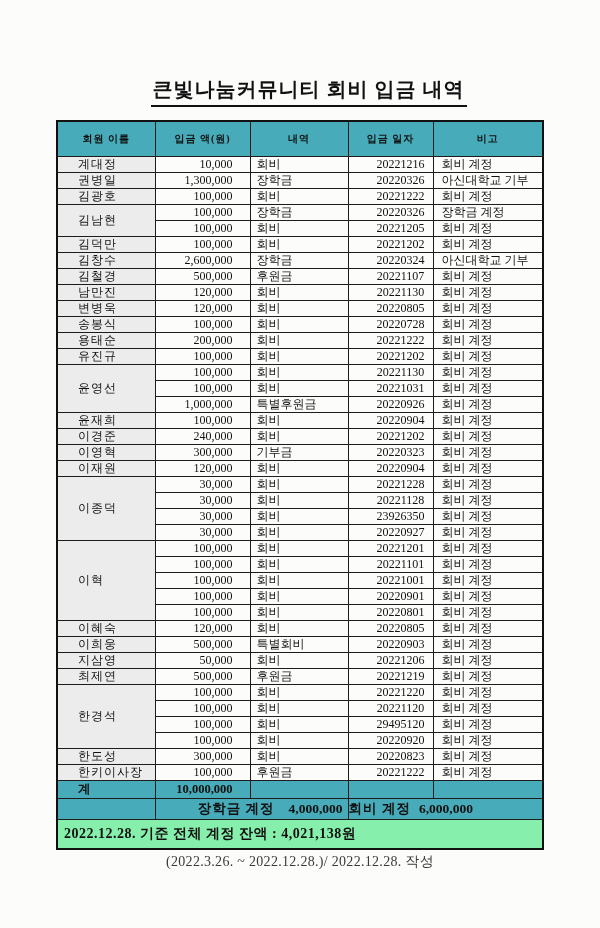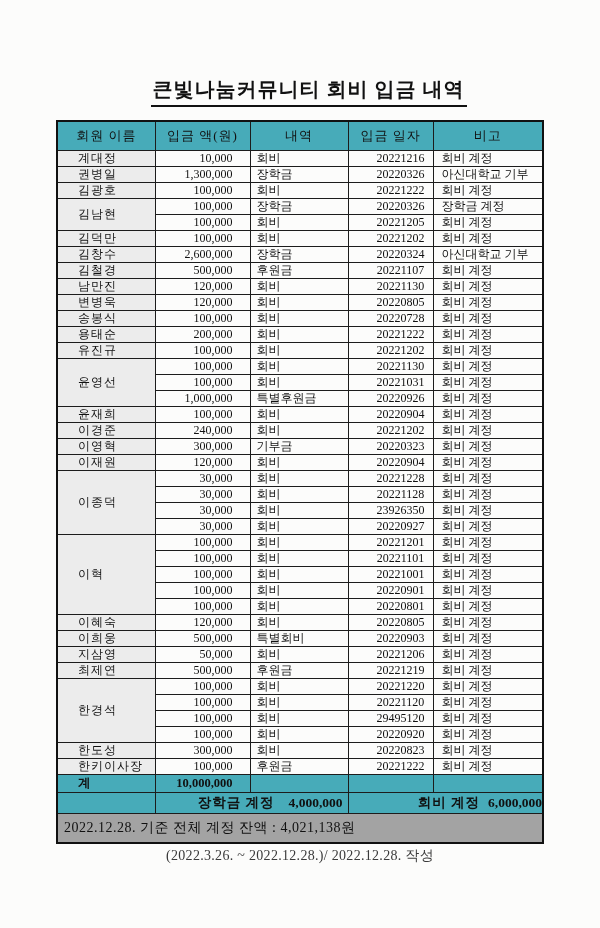--- a/index.html
+++ b/index.html
@@ -38,23 +38,23 @@
   table.deposit-table td {
     border: 1px solid #1c1c1c;
     vertical-align: middle;
     overflow: hidden;
     white-space: nowrap;
   }
   table.deposit-table { border: 2px solid #111; }
 
   thead th {
     background: #47abb9;
-    height: 29px;
-    font-size: 13px;
-    font-weight: normal;
+    height: 35px;
+    font-size: 10px;
+    font-weight: bold;
     text-align: center;
     letter-spacing: 1px;
   }
 
   tbody td { height: 16px; line-height: 15px; }
   td.name-cell {
     background: #ececec;
     text-align: left;
     padding-left: 20px;
     letter-spacing: 1px;
@@ -74,31 +74,31 @@
 
   tr.subtotal-row td {
     background: #47abb9;
     height: 21px;
     font-weight: bold;
     font-size: 13.5px;
     margin-left: 12px;
   }
   td.subtotal-scholarship { text-align: right; padding-right: 5px; }
   td.subtotal-scholarship .lbl { margin-right: 14px; letter-spacing: 1px; }
-  td.subtotal-fee { text-align: right; }
+  td.subtotal-fee { text-align: left; }
   td.subtotal-fee .lbl { margin-right: 8px; letter-spacing: 1px; }
 
   tr.balance-row td {
     height: 30px;
-    font-weight: normal;
+    font-weight: bold;
     font-size: 14px;
     text-align: left;
     padding-left: 6px;
     letter-spacing: 0.5px;
-    background: #a3a3a3;
+    background: #86efac;
   }
 
   .footer-note {
     text-align: center;
     font-size: 14px;
     color: #3a3a3a;
     margin-top: 3px;
     letter-spacing: 0.3px;
   }
 </style>

